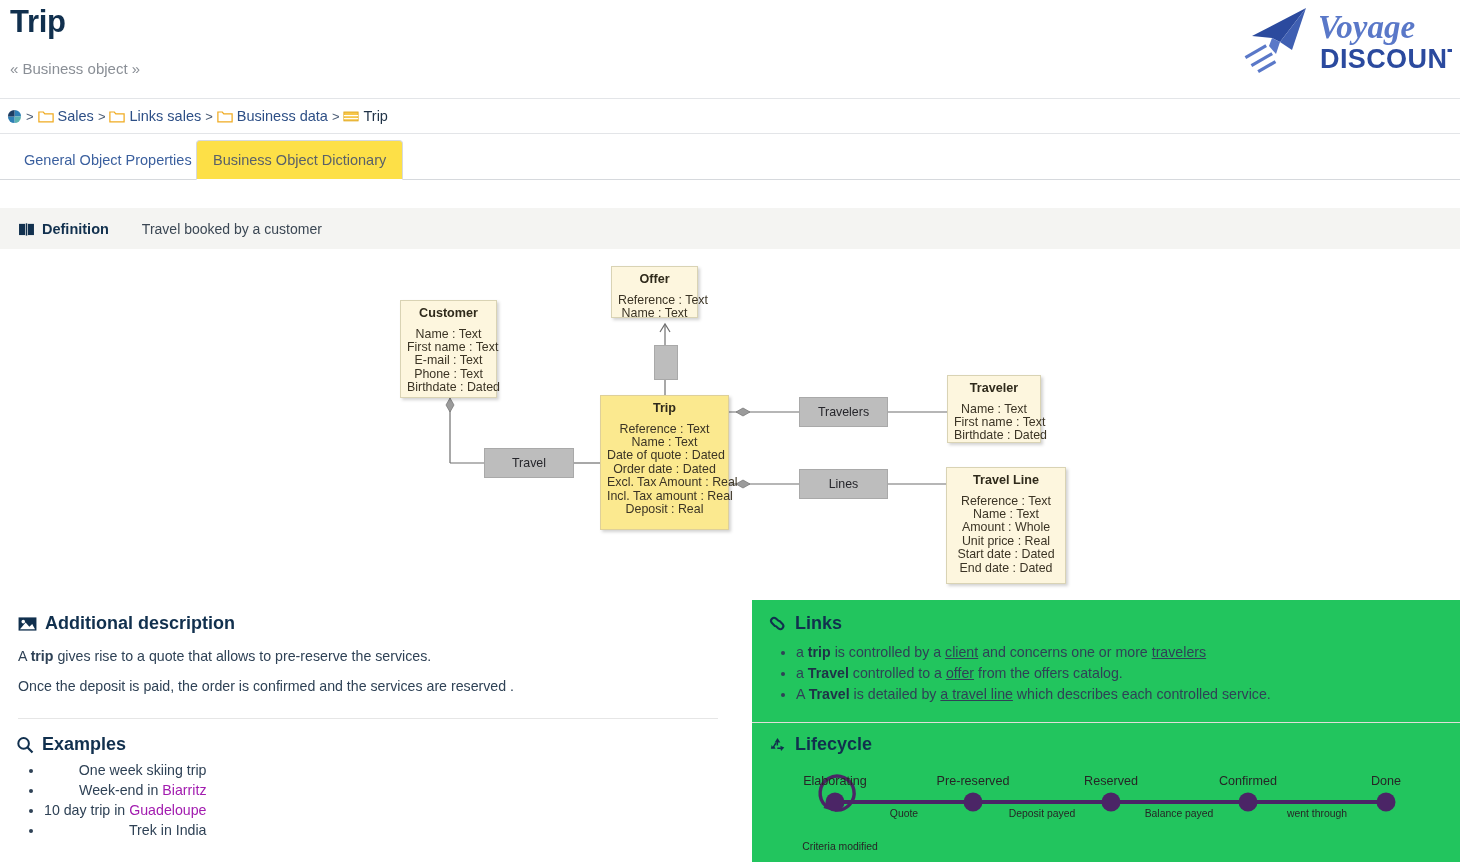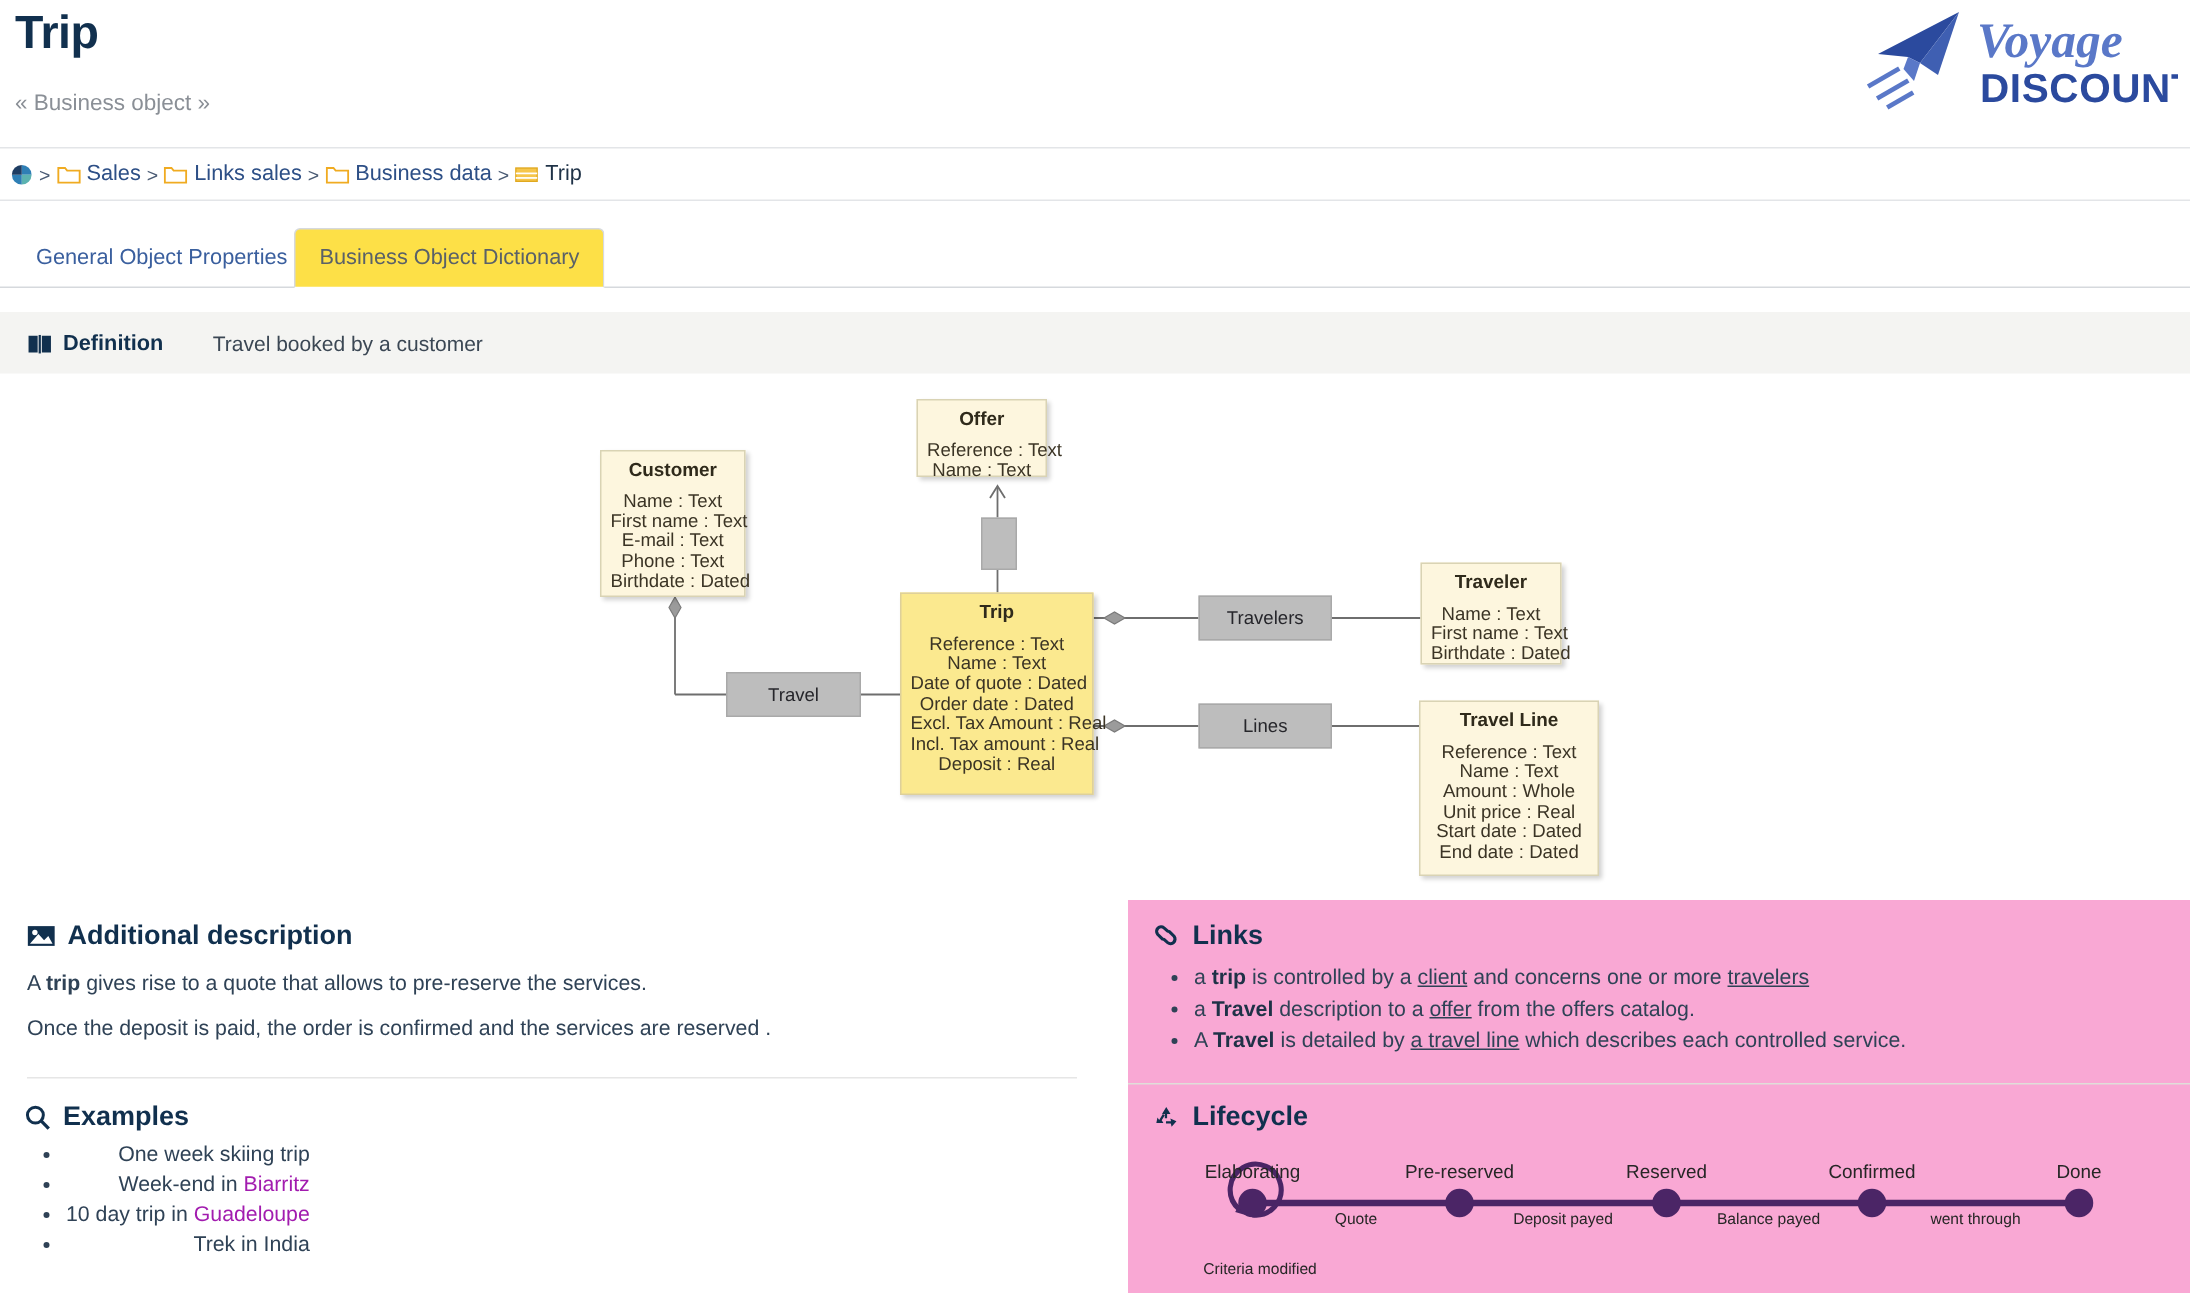--- a/index.html
+++ b/index.html
@@ -34,21 +34,21 @@
     border-top: 1px solid #e3e5e8; border-bottom: 1px solid #e3e5e8;
     display: flex; align-items: center; padding-left: 7px;
   }
   .crumb { display: inline-flex; align-items: center; font-size: 14.5px; color: #2d4f86; }
   .crumb-sep { color: #4a5b74; margin: 0 4px; font-size: 13px; }
   .crumb-label { margin-left: 4px; }
   .crumb-label.plain { color: #1f3247; }
 
   
   .tabs {
-    position: absolute; left: 0; top: 152px; width: 1460px; height: 40px;
+    position: absolute; left: 0; top: 140px; width: 1460px; height: 40px;
   }
   .tabs-underline {
     position: absolute; left: 0; top: 39px; width: 1460px; height: 1px; background: #d6d9dd;
   }
   .tab {
     position: absolute; top: 0; height: 40px;
     display: flex; align-items: center; justify-content: center;
     font-size: 14.5px; padding: 0 16px; cursor: pointer;
   }
   .tab.inactive { left: 8px; color: #3a5f9e; }
@@ -98,21 +98,21 @@
   .para.p2 { top: 77px; }
   .divider { position: absolute; left: 18px; top: 722px; width: 700px; height: 1px; background: #e6e6e6; }
   .examples-head { position: absolute; left: 16px; top: 134px; }
   .ex-list { position: absolute; left: 22px; top: 160px; margin: 0; padding-left: 22px; }
   .ex-list li { font-size: 14.2px; color: #2f4256; line-height: 1.42; text-align: right; }
   .ex-link { color: #a21caf; }
 
   
   .right-col {
     position: absolute; left: 752px; top: 600px; width: 708px; height: 262px;
-    background: #f9a8d4;
+    background: #22c55e;
   }
   .links-head { position: absolute; left: 16px; top: 13px; }
   .links-list { position: absolute; left: 20px; top: 42px; margin: 0; padding-left: 24px; }
   .links-list li { font-size: 14.2px; color: #2f4256; line-height: 1.47; }
   .links-list b { color: #1f3247; }
   .ulink { text-decoration: underline; color: #2f4256; }
   .rc-divider { position: absolute; left: 0; top: 122px; width: 708px; height: 1px; background: #e0ded9; }
   .lifecycle-head { position: absolute; left: 16px; top: 134px; }
   .lifecycle-canvas { position: absolute; left: 0; top: 160px; width: 708px; height: 102px; }
   .lc-state {
@@ -321,21 +321,21 @@
         <path d="M12.2 6.4 L15.5 9.7 a3.2 3.2 0 0 1 -4.5 4.5 L8.4 11.9" fill="none" stroke="#11304e" stroke-width="2.2" stroke-linecap="round"></path>
       </svg>
       <span class="sec-label">Links</span>
     </div>
 
     <ul class="links-list">
       <li>
         <span>a </span><b>trip</b><span> is controlled by a </span><span class="ulink">client</span><span> and concerns one or more </span><span class="ulink">travelers</span>
       </li>
       <li>
-        <span>a </span><b>Travel</b><span> description to a </span><span class="ulink">offer</span><span> from the offers catalog.</span>
+        <span>a </span><b>Travel</b><span> controlled to a </span><span class="ulink">offer</span><span> from the offers catalog.</span>
       </li>
       <li>
         <span>A </span><b>Travel</b><span> is detailed by </span><span class="ulink">a travel line</span><span> which describes each controlled service.</span>
       </li>
     </ul>
 
     <div class="rc-divider"></div>
 
     <div class="sec-head lifecycle-head">
       <svg width="19" height="17" viewBox="0 0 20 18">

